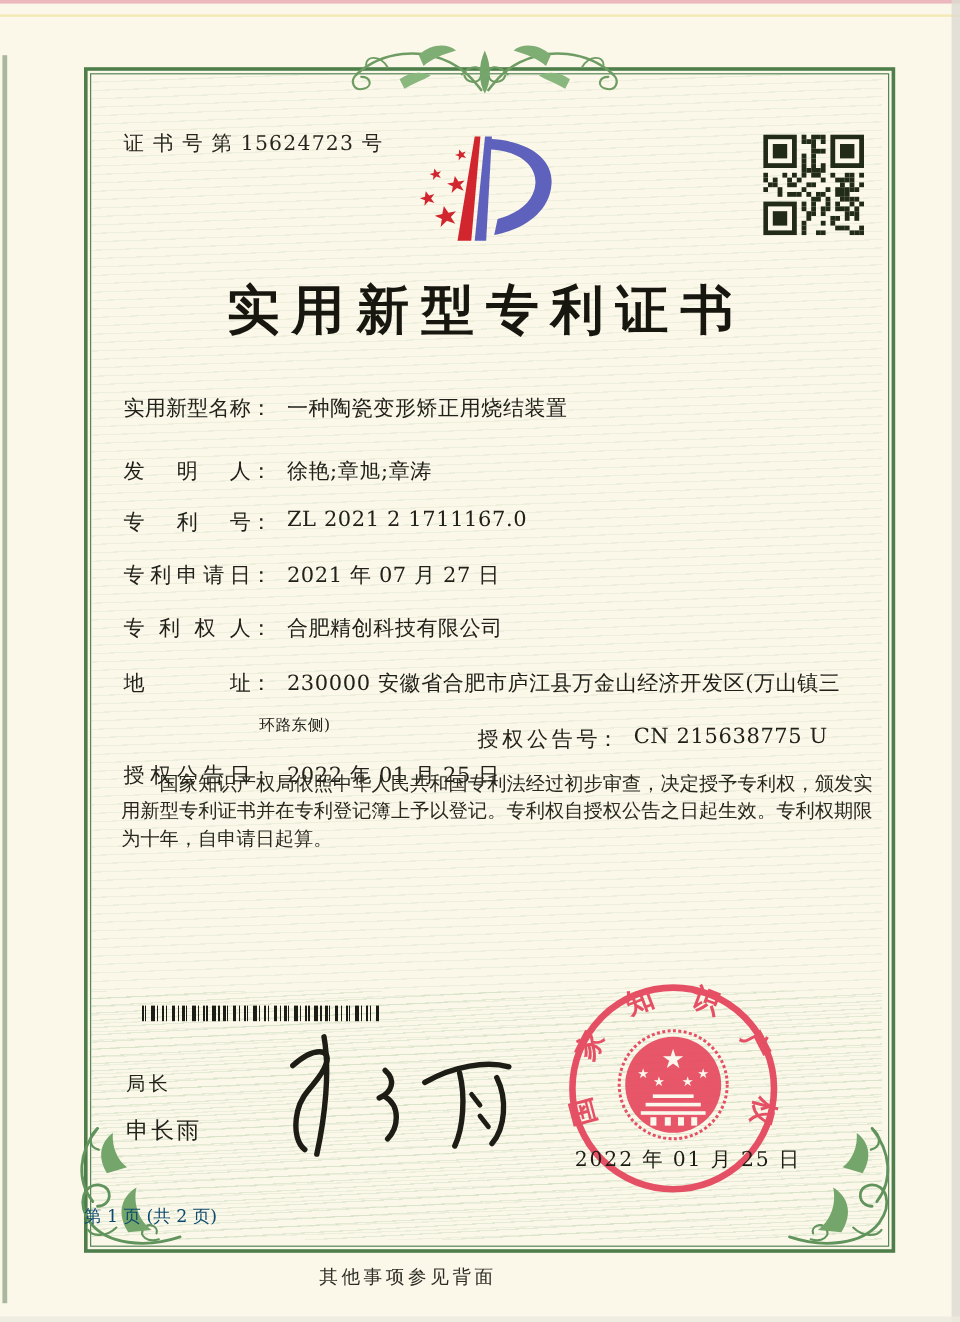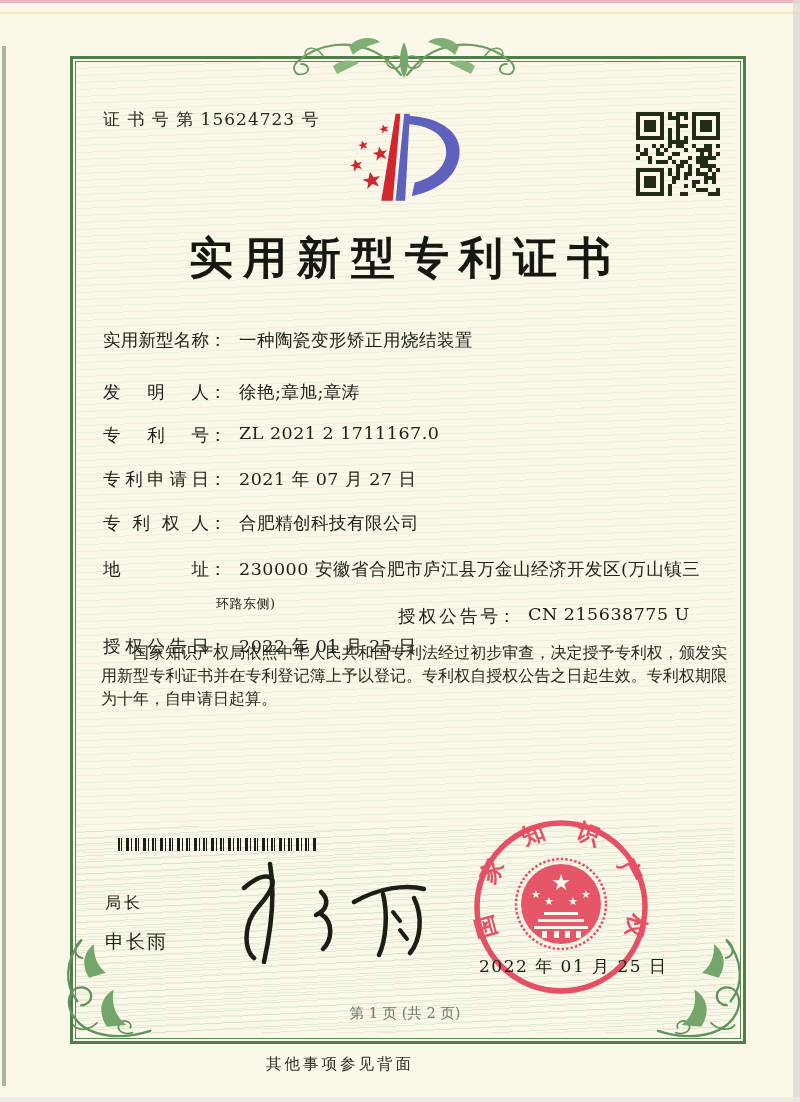--- a/index.html
+++ b/index.html
@@ -42,21 +42,21 @@
   .paras p{margin:0;text-indent:2em;}
   
   .barcode{position:absolute;left:118px;top:838px;width:198px;height:13px;
       background:repeating-linear-gradient(90deg,#1d1d17 0 2px,rgba(0,0,0,0) 2px 3px,#1d1d17 3px 4px,
       rgba(0,0,0,0) 4px 8px,#1d1d17 8px 11px,rgba(0,0,0,0) 11px 13px,#1d1d17 13px 14px,rgba(0,0,0,0) 14px 17px);}
   .director-title{position:absolute;left:105px;top:893px;font-size:16px;letter-spacing:3px;}
   .director-name{position:absolute;left:105px;top:929px;font-size:19px;letter-spacing:2px;}
   .signature{position:absolute;left:218px;top:852px;width:224px;height:112px;}
   .seal{position:absolute;left:466px;top:812px;width:190px;height:190px;}
   .seal-date{position:absolute;left:479px;top:955px;font-size:17px;letter-spacing:1.5px;color:#1c1c15;}
-  .page-number{position:absolute;left:70px;top:1004px;width:670px;text-align:center;font-size:14.5px;color:#737373;}
+  .page-number{position:absolute;left:70px;top:1004px;width:670px;text-align:left;font-size:14.5px;color:#0c4a6e;}
   .back-note{position:absolute;left:0;top:1054px;width:680px;text-align:center;font-size:15.5px;
              letter-spacing:3px;color:#2d2d24;}
 </style>
 </head>
 <body>
 
 <div class="page">
 
   <div class="artifact edge-top-pink"></div>
   <div class="artifact edge-top-yellow"></div>

